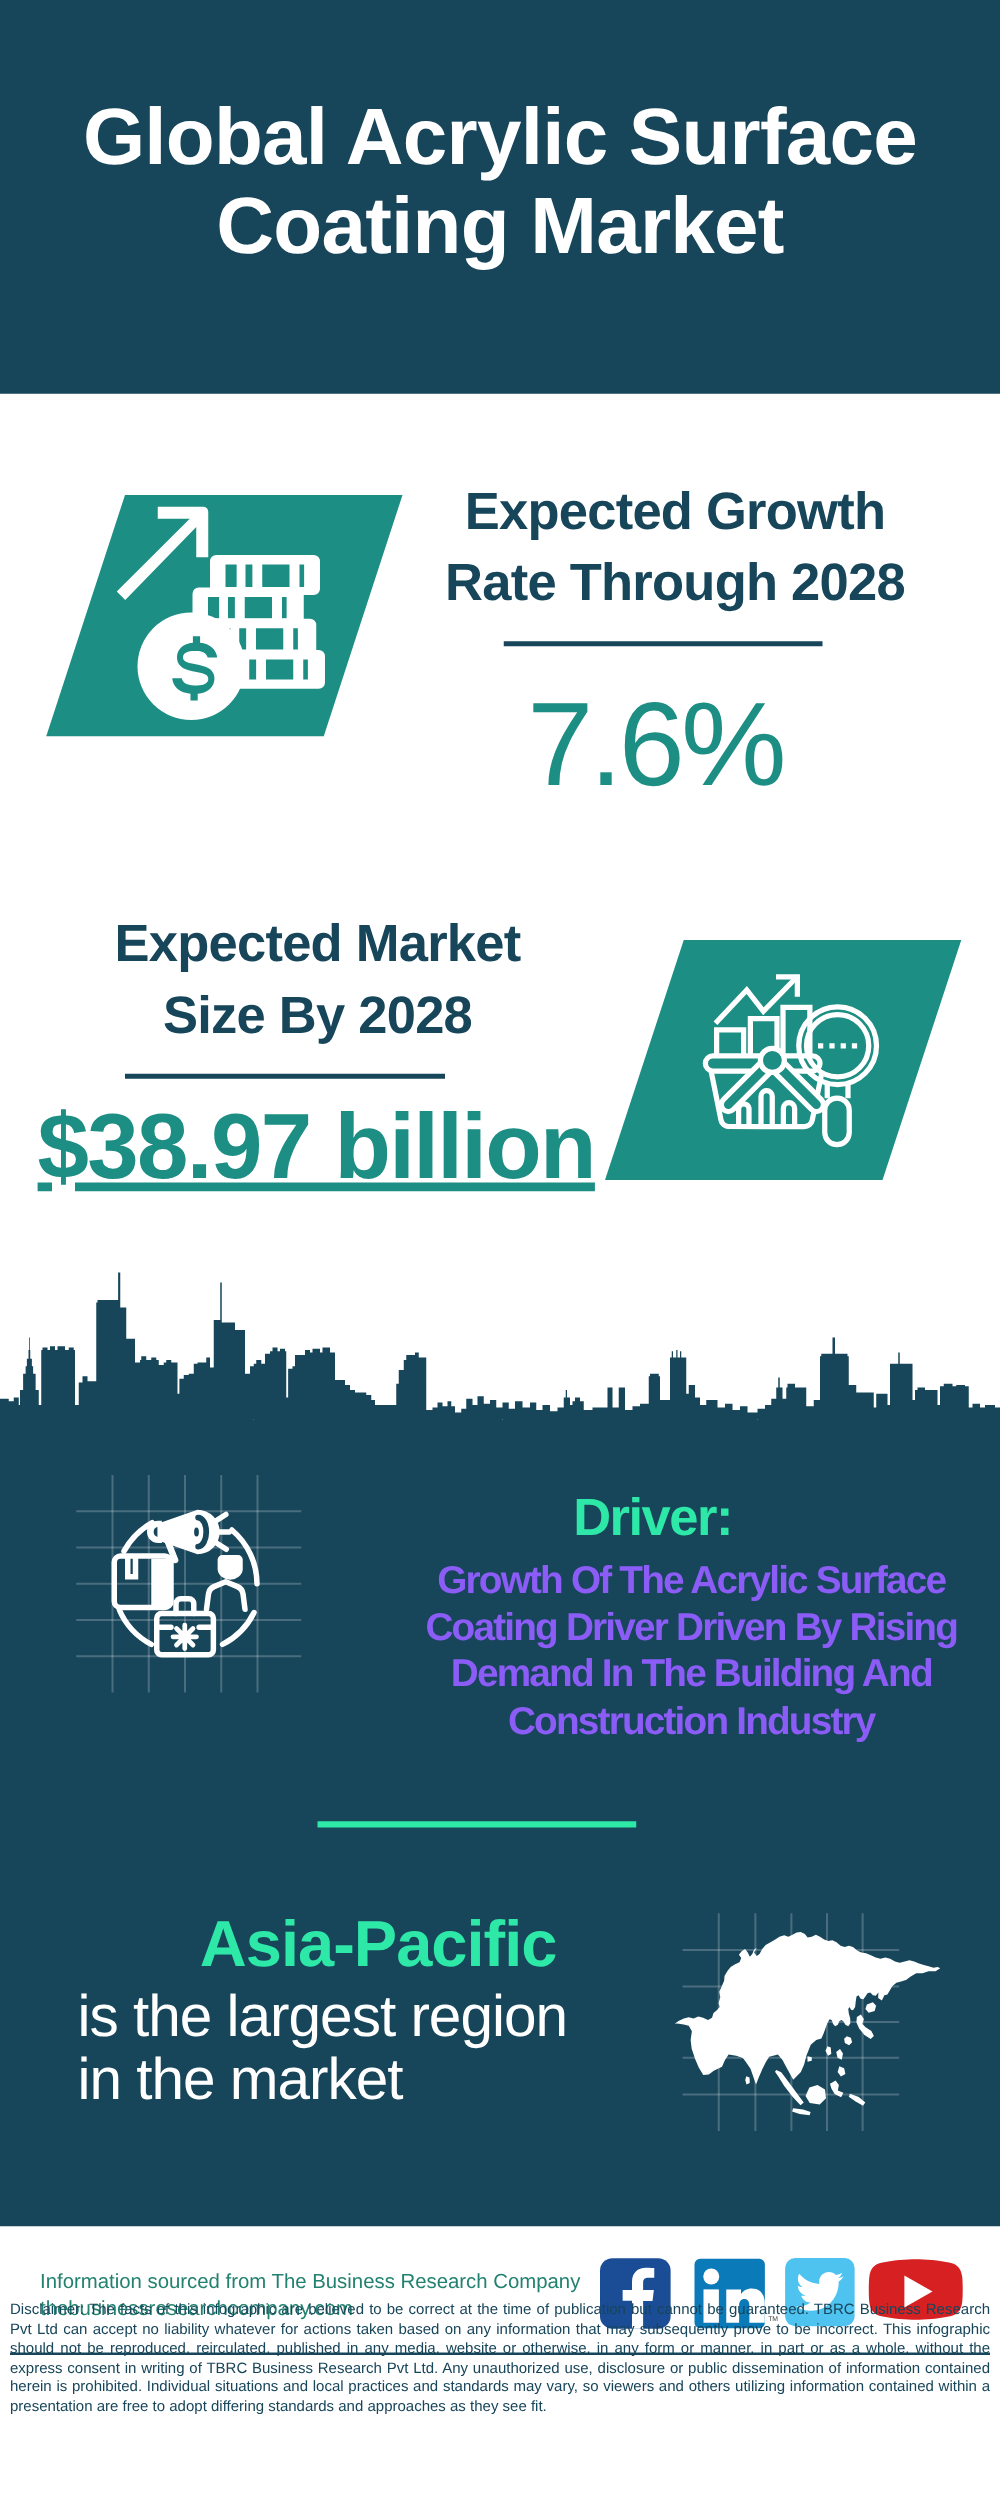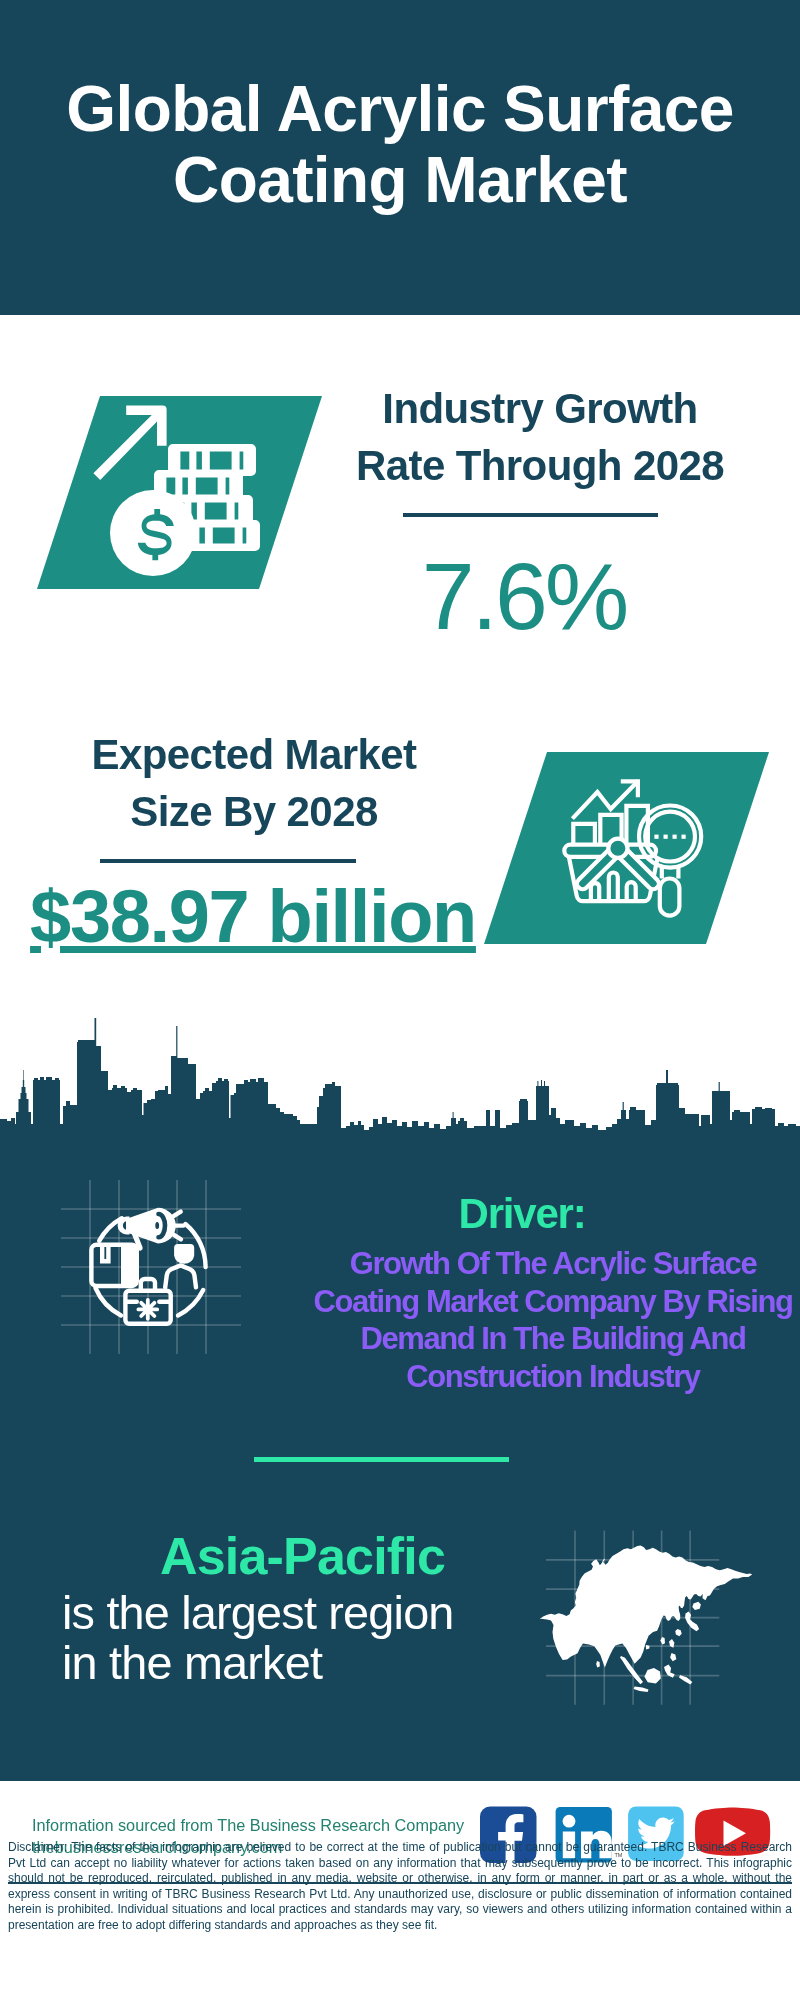--- a/index.html
+++ b/index.html
@@ -82,21 +82,21 @@
       </g>
 
       <g>
         <circle cx="123" cy="143" r="43" fill="#ffffff"></circle>
         <path transform="translate(127.2,138.8) scale(0.688,0.774) translate(-125.8,-144.6)" d="M121.6,118.9 h8.4 v6.9 c11.3,1.0 18.8,6.8 19.9,15.3 h-11.1 c-1.0,-4.1 -5.6,-6.9 -12.8,-6.9 h-3.9 c-7.3,0 -12.0,2.5 -12.0,6.4 c0,3.4 2.8,5.1 9.1,6.3 l9.9,1.8 c12.0,2.2 17.6,6.5 17.6,14.0 c0,8.8 -7.6,14.8 -19.5,15.7 v6.9 h-8.4 v-6.9 c-12.4,-0.8 -20.3,-6.8 -21.2,-15.9 h11.1 c1.0,4.5 6.0,7.3 14.2,7.3 h3.9 c7.8,0 12.7,-2.6 12.7,-6.7 c0,-3.4 -2.7,-5.1 -9.5,-6.4 l-10.1,-1.8 c-11.3,-2.1 -16.8,-6.6 -16.8,-13.9 c0,-8.5 7.3,-14.3 18.5,-15.2 Z" fill="#1c8e83"></path>
       </g>
     </g>
   </svg>
 
   <div class="stat-head" style="left:300px; top:381px; width:480px;">
-    <div>Industry Growth</div>
+    <div>Expected Growth</div>
     <div>Rate Through 2028</div>
   </div>
   <div class="stat-rule" style="left:403px; top:513px; width:255px;"></div>
   <div class="stat-val stat-val-1" style="left:284px; top:549px; width:480px;">7.6%</div>
 
   <div class="stat-head" style="left:14px; top:727px; width:480px;">
     <div>Expected Market</div>
     <div>Size By 2028</div>
   </div>
   <div class="stat-rule" style="left:100px; top:859px; width:256px;"></div>
@@ -199,21 +199,21 @@
       <path d="M42.0,106.7 h9.8 M74.3,106.7 h9.8"></path>
       <g stroke-width="3.8">
         <path d="M62.8,105.0 v18.8 M53.4,114.4 h18.8 M56.2,107.8 L69.4,121.0 M69.4,107.8 L56.2,121.0"></path>
       </g>
     </g>
   </svg>
 
   <div class="driver-label" style="left:222px; top:1193px; width:600px; text-align:center;">Driver:</div>
   <div class="driver-text" style="left:285px; top:1245px; width:480px;">
     <div>Growth Of The Acrylic Surface</div>
-    <div>Coating Market Company By Rising</div>
+    <div>Coating Driver Driven By Rising</div>
     <div>Demand In The Building And</div>
     <div>Construction Industry</div>
   </div>
   <div class="divider-green" style="left:254px; top:1457px; width:255px; height:5px;"></div>
 
   <div class="region-name" style="left:62px; top:1534px; width:481px;">Asia-Pacific</div>
   <div class="region-text" style="left:62px; top:1588px; width:481px;">
     <div>is the largest region</div>
     <div>in the market</div>
   </div>

